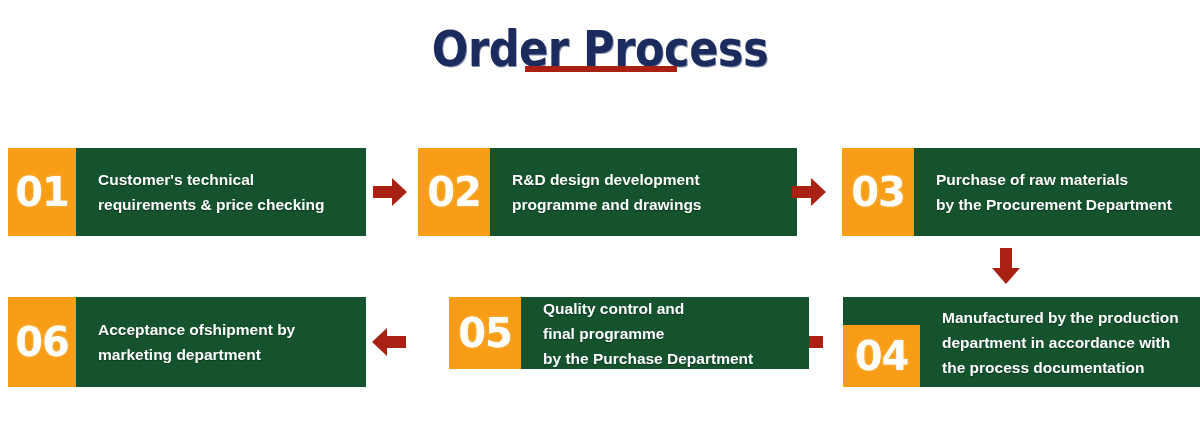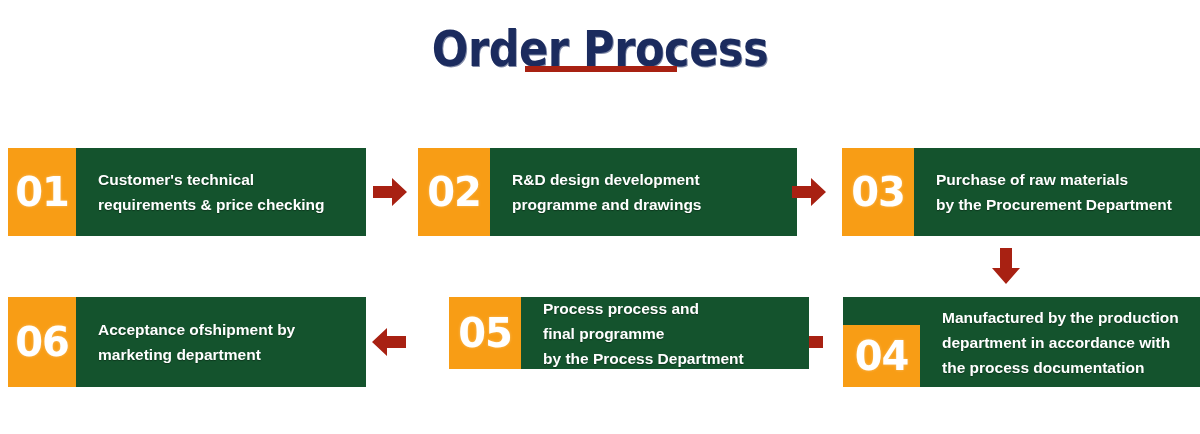--- a/index.html
+++ b/index.html
@@ -172,23 +172,23 @@
 
 <div class="arrow" id="arrow-4-5">
   <svg width="34" height="34" viewBox="0 0 34 34" aria-hidden="true">
     <path d="M34 11 L15 11 L15 3 L0 17 L15 31 L15 23 L34 23 Z" fill="#a82112"></path>
   </svg>
 </div>
 
 <div class="step-box" id="step-5">
   <div class="step-number">05</div>
   <div class="step-text">
-    <span class="line">Process process and</span>
+    <span class="line">Quality control and</span>
     <span class="line">final programme</span>
-    <span class="line">by the Process Department</span>
+    <span class="line">by the Purchase Department</span>
   </div>
 </div>
 
 <div class="arrow" id="arrow-5-6">
   <svg width="34" height="34" viewBox="0 0 34 34" aria-hidden="true">
     <path d="M34 11 L15 11 L15 3 L0 17 L15 31 L15 23 L34 23 Z" fill="#a82112"></path>
   </svg>
 </div>
 
 <div class="step-box" id="step-6">

